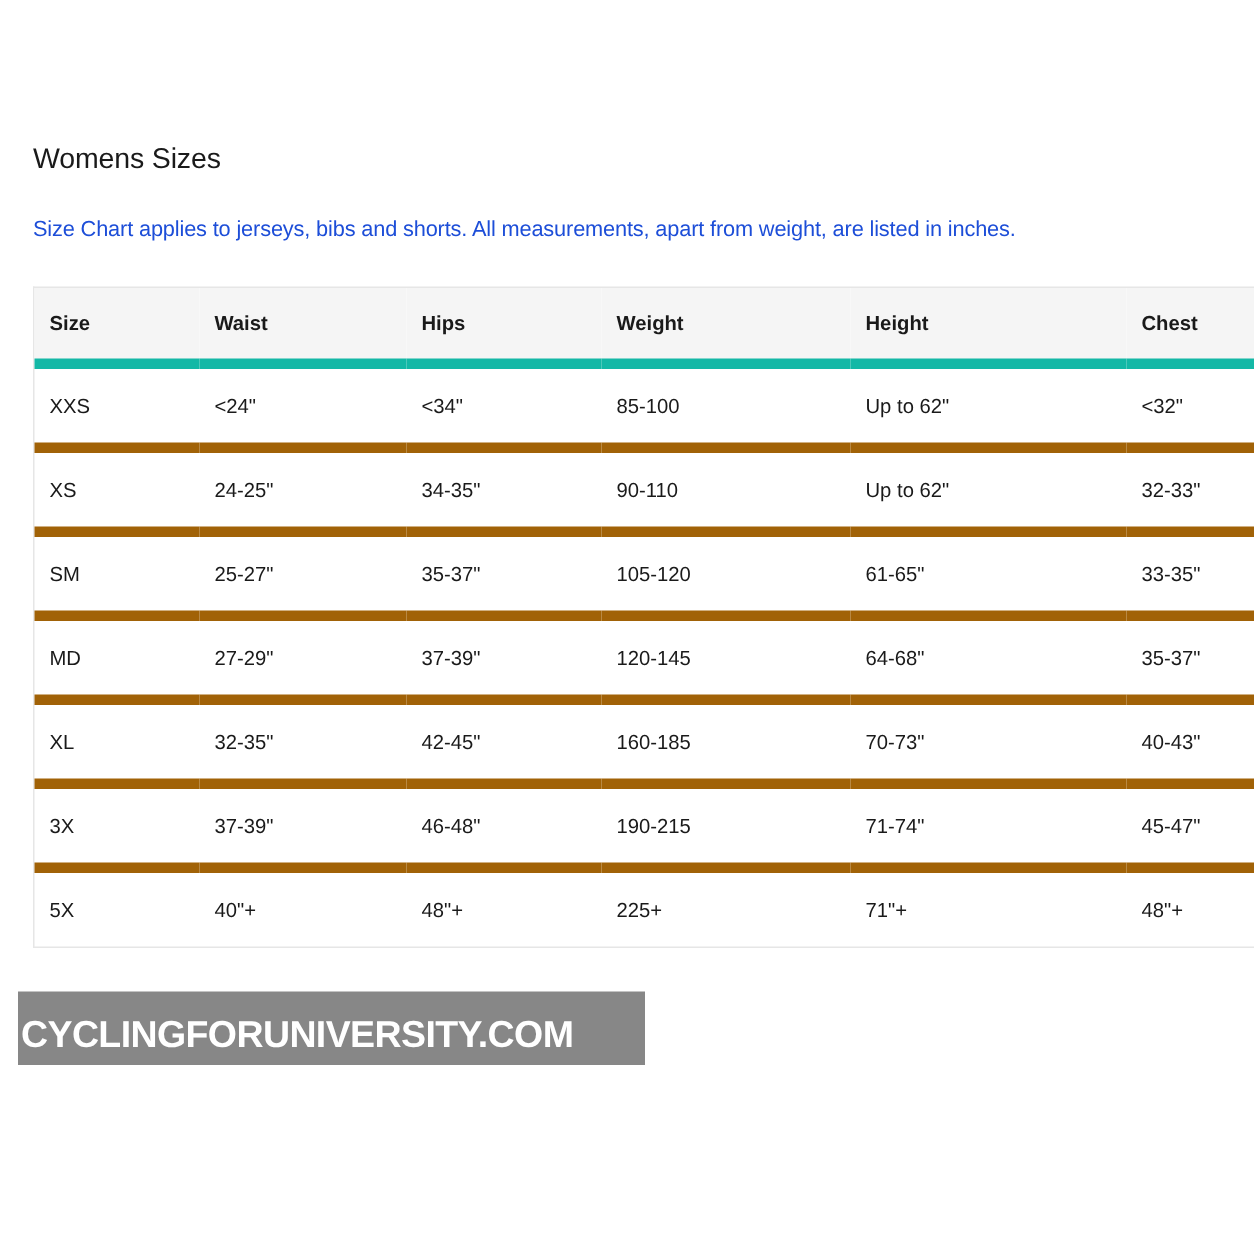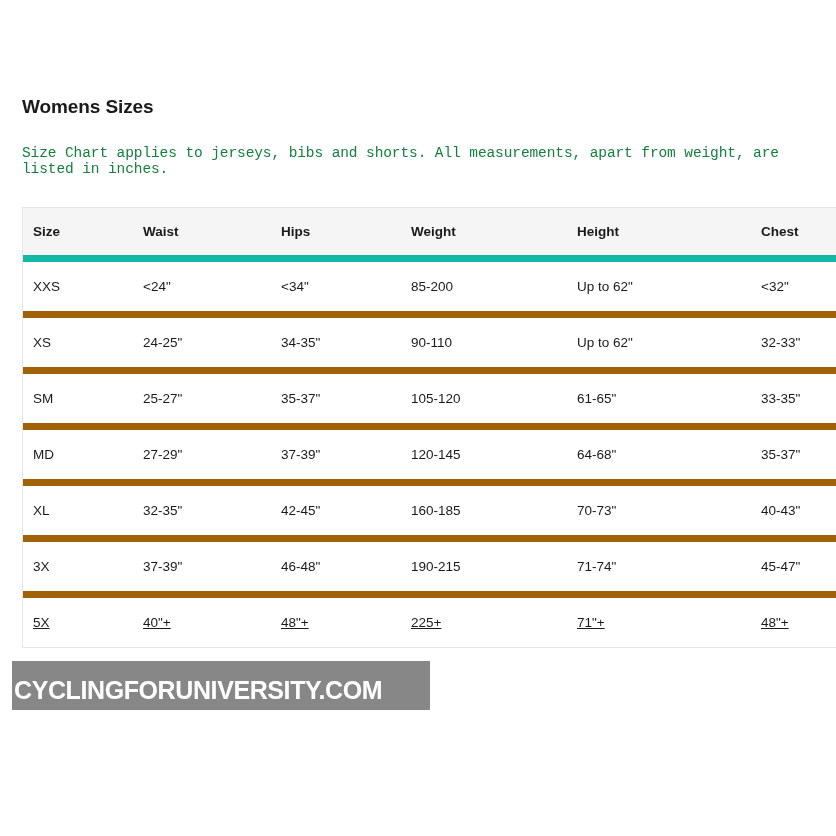--- a/index.html
+++ b/index.html
@@ -24,31 +24,30 @@
     background: #ffffff;
   }
   .content {
     position: absolute;
     left: 22px;
     top: 96px;
     width: 814px;
   }
   .title {
     font-size: 19px;
-    font-weight: bold;
+    font-weight: normal;
     color: #1a1a1a;
     margin: 0 0 0 0;
     letter-spacing: -0.1px;
   }
   .subtitle {
     font-size: 14.5px;
-    color: #15803d;
+    color: #1d4ed8;
     margin-top: 27px;
     letter-spacing: -0.1px;
-    font-family: Liberation Mono, monospace;
   }
   .table-wrap {
     margin-top: 30px;
     background: #ffffff;
     border: 1px solid #e6e6e6;
     border-right: none;
     width: 814px;
     box-sizing: border-box;
   }
   table.size-chart {
@@ -67,21 +66,20 @@
   }
   table.size-chart tbody td {
     font-size: 13.5px;
     color: #1a1a1a;
     padding: 17px 0 17px 10px;
     border-bottom: 7px solid #a16207;
     white-space: nowrap;
   }
   table.size-chart tbody tr:last-child td {
     border-bottom: none;
-    text-decoration: underline;
   }
   col.c-size   { width: 110px; }
   col.c-waist  { width: 138px; }
   col.c-hips   { width: 130px; }
   col.c-weight { width: 166px; }
   col.c-height { width: 184px; }
   col.c-chest  { width: 86px; }
 
   .watermark {
     position: absolute;
@@ -128,21 +126,21 @@
             <th>Weight</th>
             <th>Height</th>
             <th>Chest</th>
           </tr>
         </thead>
         <tbody>
           <tr>
             <td>XXS</td>
             <td>&lt;24"</td>
             <td>&lt;34"</td>
-            <td>85-200</td>
+            <td>85-100</td>
             <td>Up to 62"</td>
             <td>&lt;32"</td>
           </tr>
           <tr>
             <td>XS</td>
             <td>24-25"</td>
             <td>34-35"</td>
             <td>90-110</td>
             <td>Up to 62"</td>
             <td>32-33"</td>

